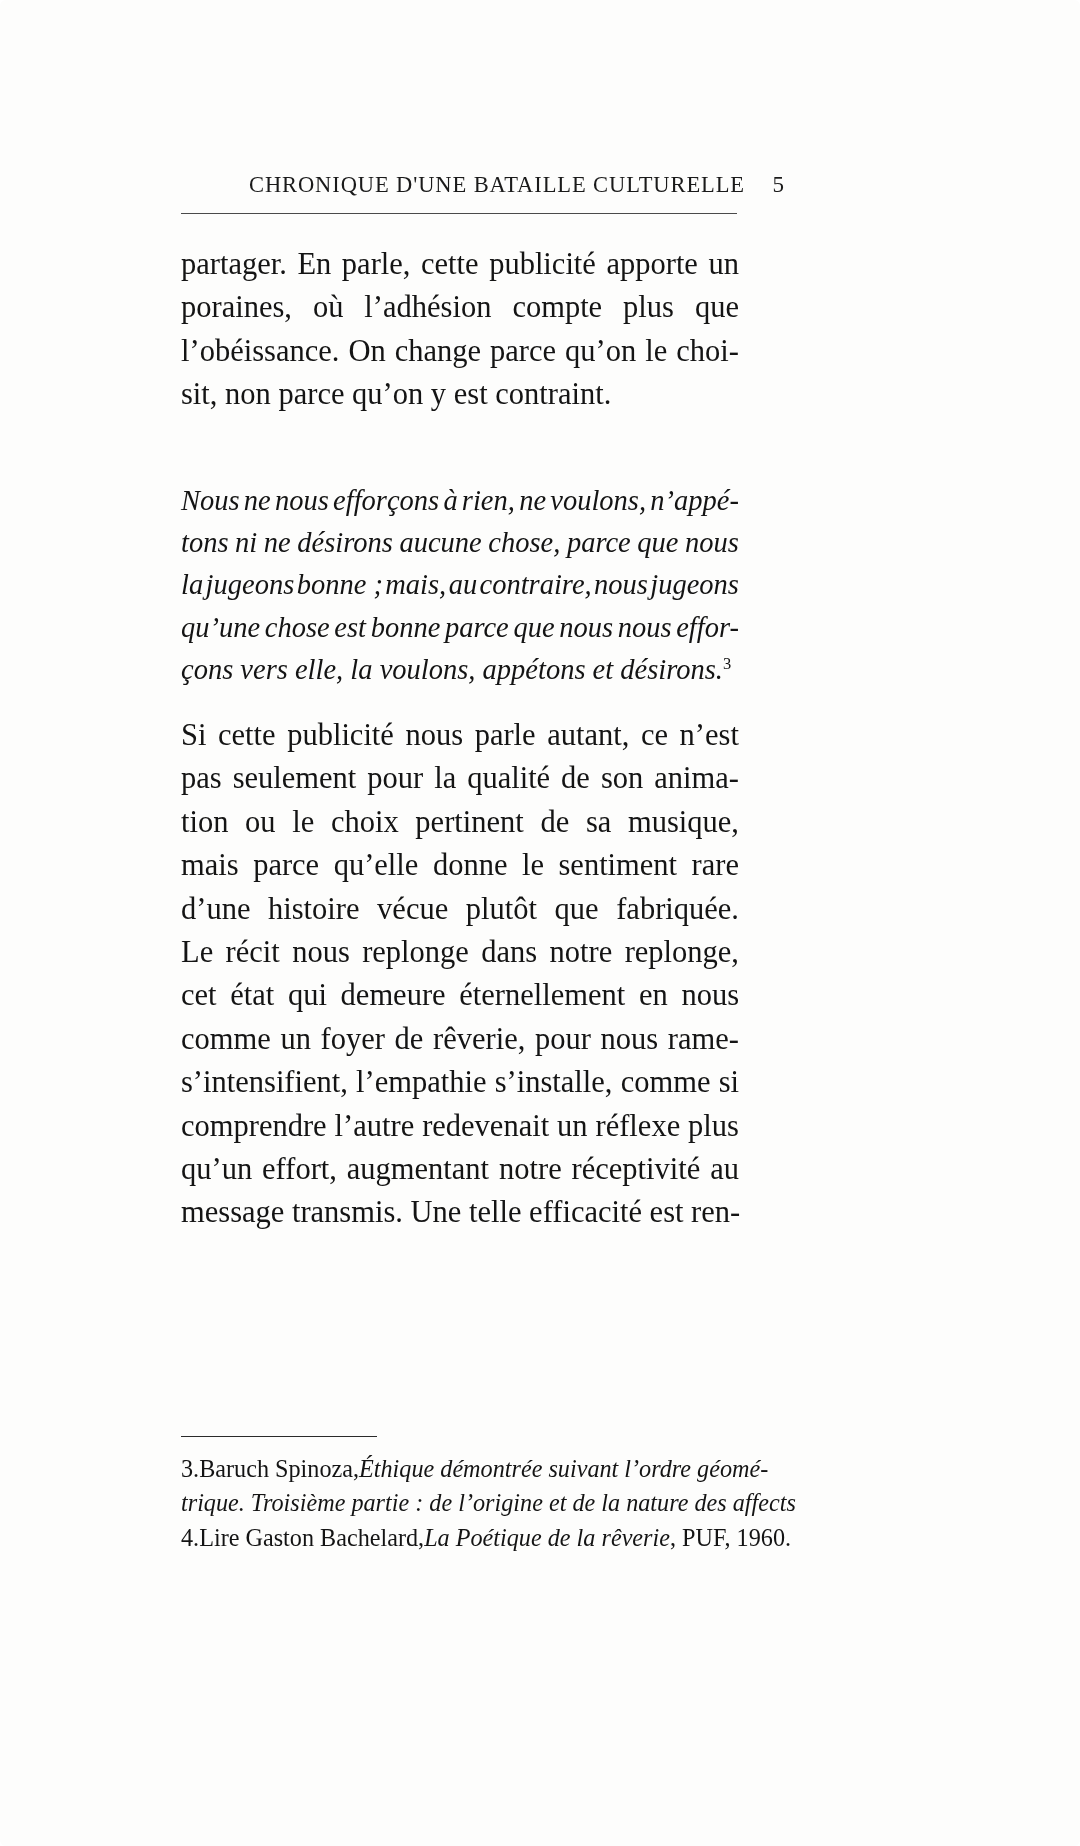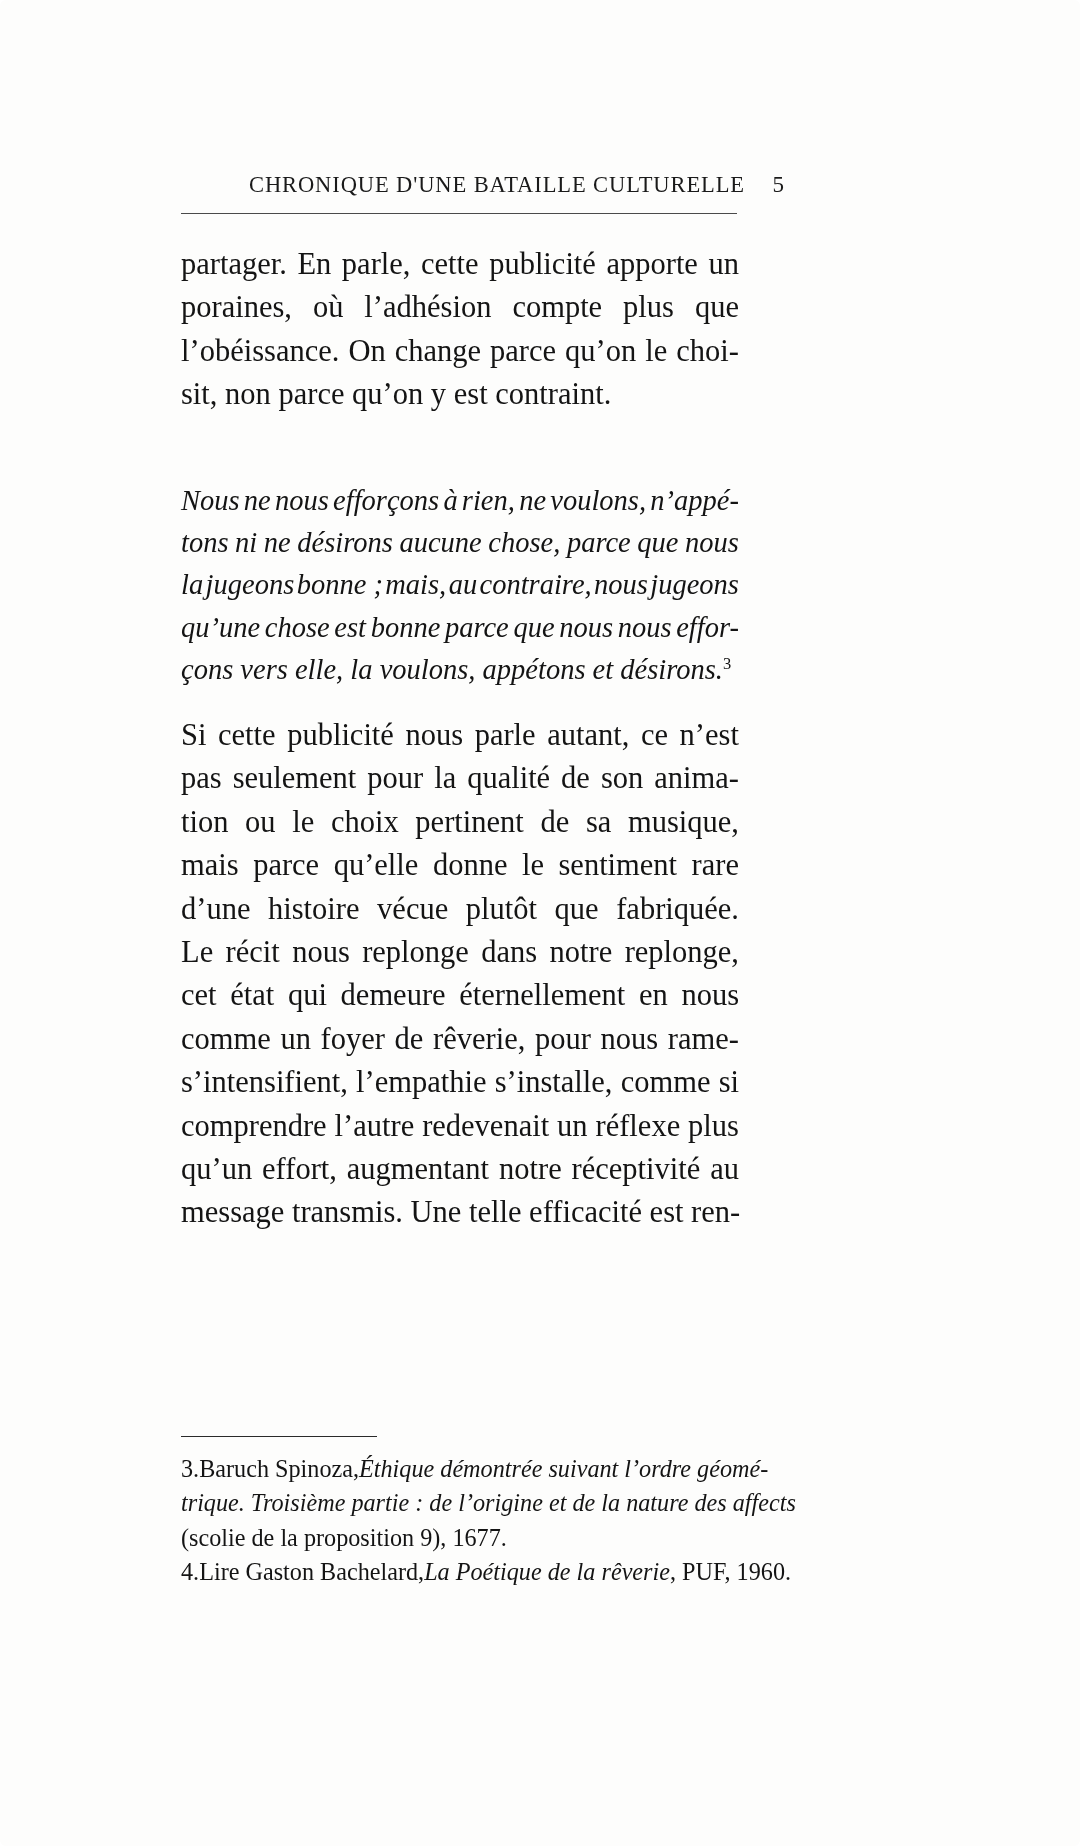--- a/index.html
+++ b/index.html
@@ -322,21 +322,20 @@
 
   <div class="footnotes">
 
     <div class="footnote">
       <span class="fn-line j">
         <span>3.</span>
         <span>Baruch Spinoza,</span>
         <span><i>Éthique démontrée suivant l’ordre géomé-</i></span>
       </span>
       <span class="fn-line"><i>trique. Troisième partie : de l’origine et de la nature des affects</i></span>
-      <span class="fn-line">(scolie de la proposition 9), 1677.</span>
     </div>
 
     <div class="footnote">
       <span class="fn-line j">
         <span>4.</span>
         <span>Lire Gaston Bachelard,</span>
         <span><i>La Poétique de la rêverie</i><span>, PUF, 1960.</span></span>
       </span>
     </div>
 

